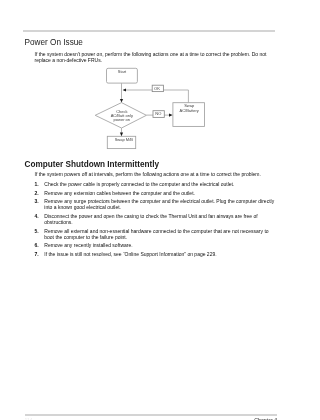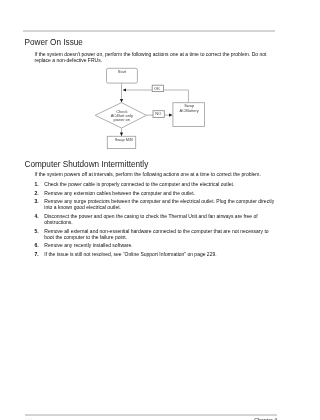--- a/index.html
+++ b/index.html
@@ -60,21 +60,21 @@
     <div class="fl" style="left:157px;top:71.2px;">OK</div>
     <div class="fl" style="left:158.3px;top:96.3px;">NO</div>
     <div class="fl" style="left:121.8px;top:93.6px;">Check</div>
     <div class="fl" style="left:121.8px;top:98.0px;">AC/Batt only</div>
     <div class="fl" style="left:121.8px;top:102.2px;">power on</div>
     <div class="fl" style="left:123.8px;top:121.8px;">Swap M/B</div>
     <div class="fl" style="left:189.2px;top:87.8px;">Swap</div>
     <div class="fl" style="left:189.2px;top:92.6px;">AC/Battery</div>
   </div>
 
-  <h2 class="heading" style="left:24.5px;top:143.9px;">Computer Shutdown Intermittently</h2>
+  <h2 class="heading" style="left:24.5px;top:143.9px;font-weight:bold;">Computer Shutdown Intermittently</h2>
   <div class="body-text" style="left:34.5px;top:155.4px;width:240px;">If the system powers off at intervals, perform the following actions one at a time to correct the problem.</div>
 
   <ol class="steps" id="shutdown-steps" style="left:34.4px;top:165.0px;width:240.3px;">
       <li><span class="num">1.</span><span>Check the power cable is properly connected to the computer and the electrical outlet.</span></li>
       <li><span class="num">2.</span><span>Remove any extension cables between the computer and the outlet.</span></li>
       <li><span class="num">3.</span><span>Remove any surge protectors between the computer and the electrical outlet. Plug the computer directly into a known good electrical outlet.</span></li>
       <li><span class="num">4.</span><span>Disconnect the power and open the casing to check the Thermal Unit and fan airways are free of obstructions.</span></li>
       <li><span class="num">5.</span><span>Remove all external and non-essential hardware connected to the computer that are not necessary to boot the computer to the failure point.</span></li>
       <li><span class="num">6.</span><span>Remove any recently installed software.</span></li>
       <li><span class="num">7.</span><span>If the issue is still not resolved, see “Online Support Information” on page 229.</span></li>

